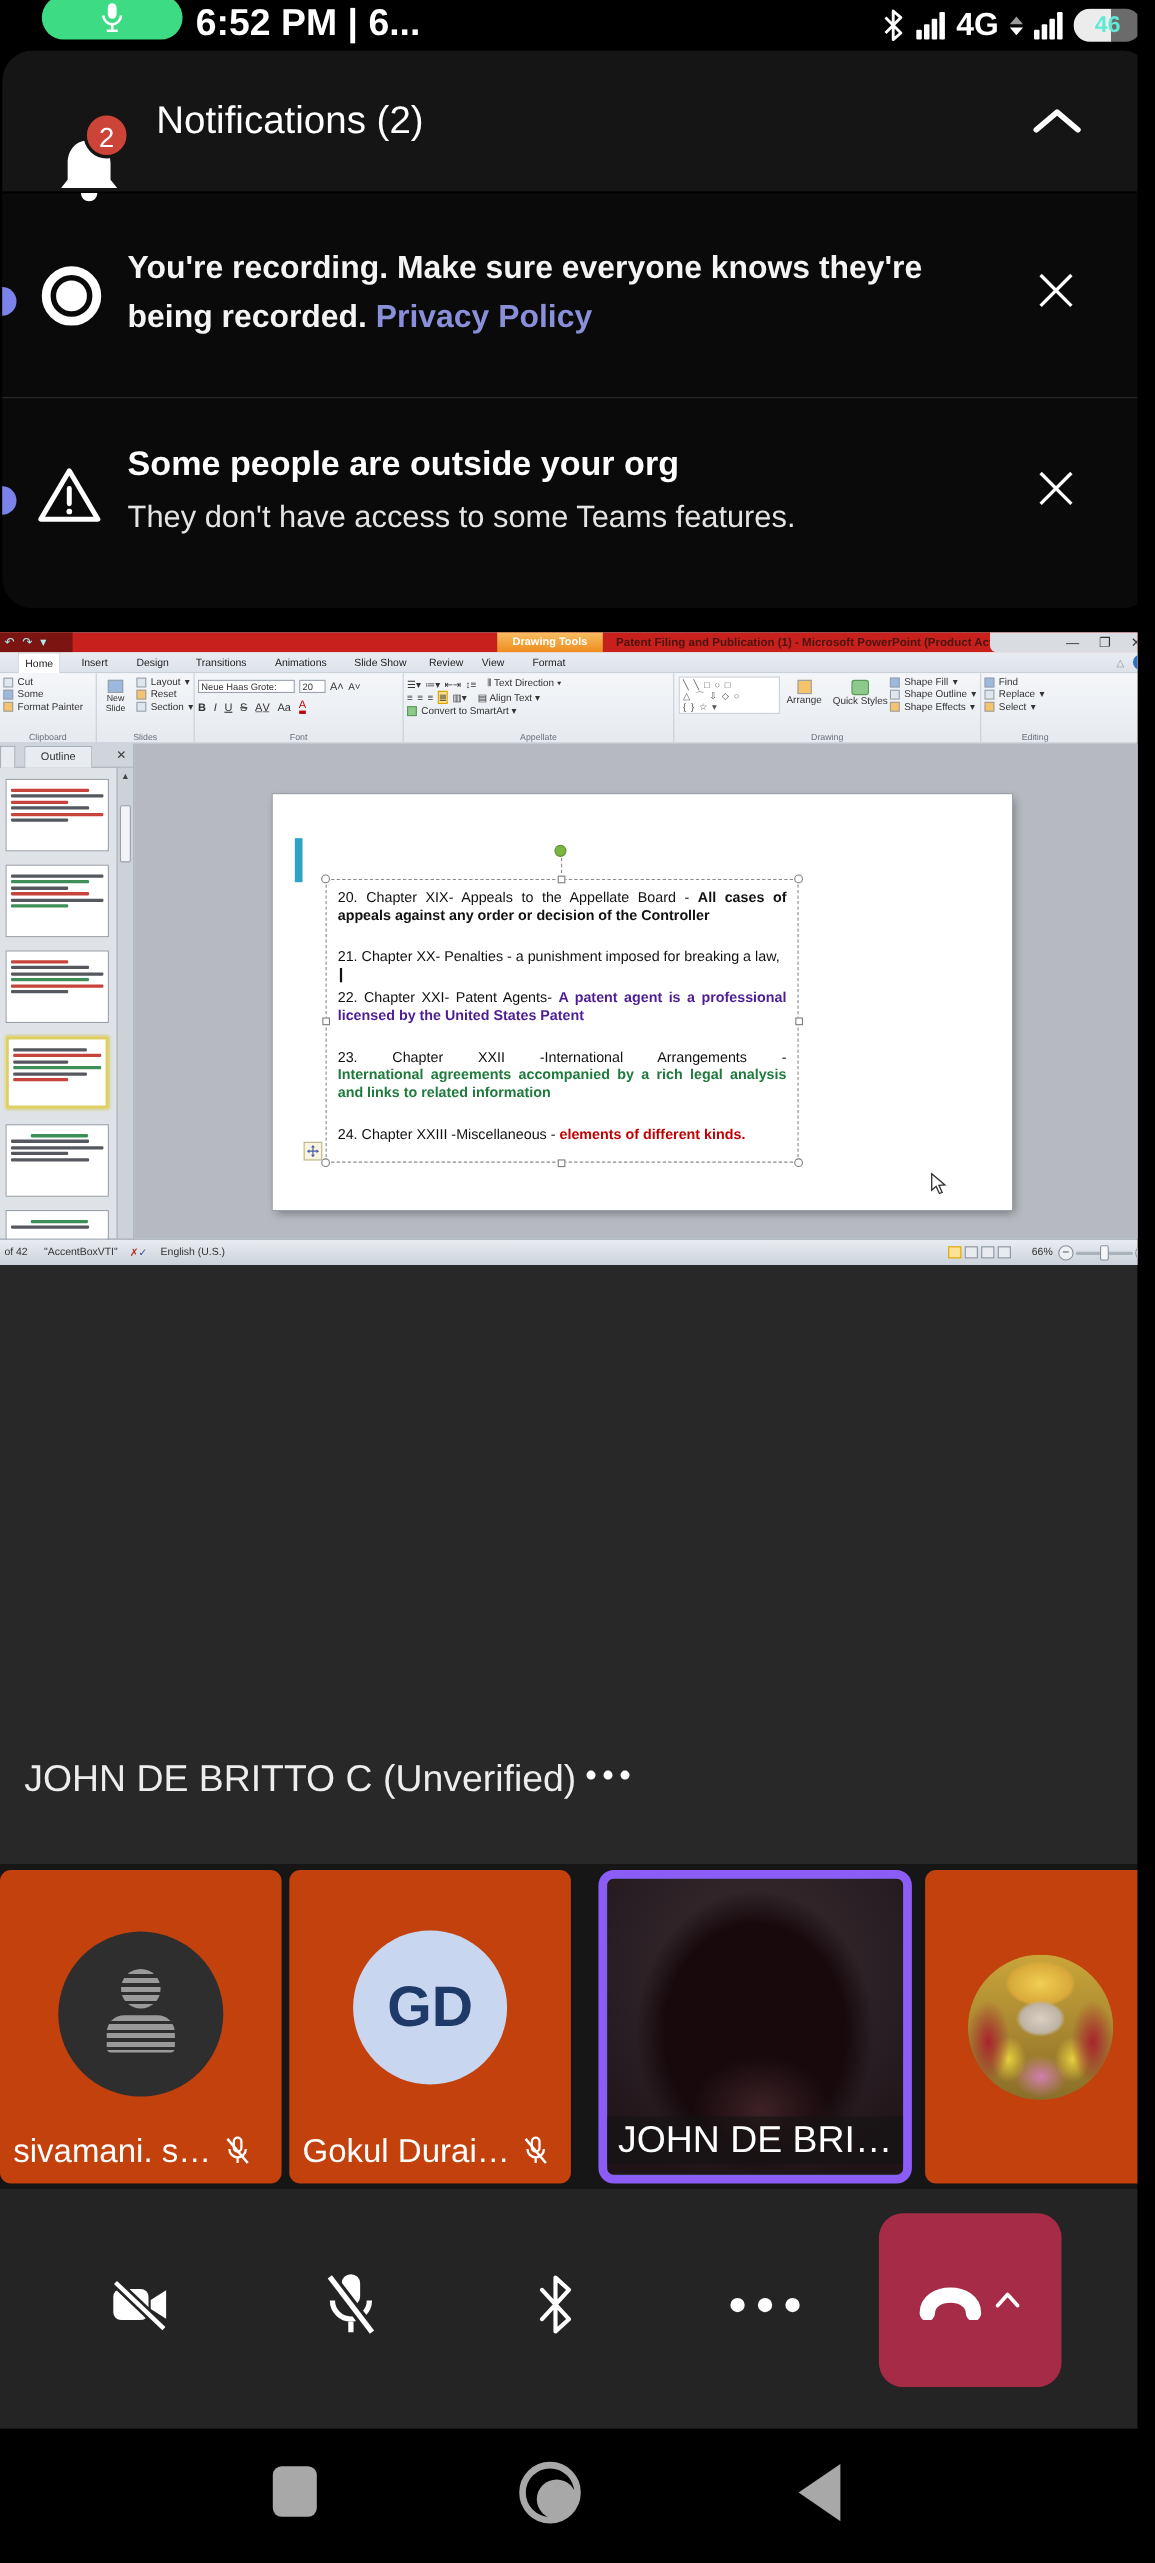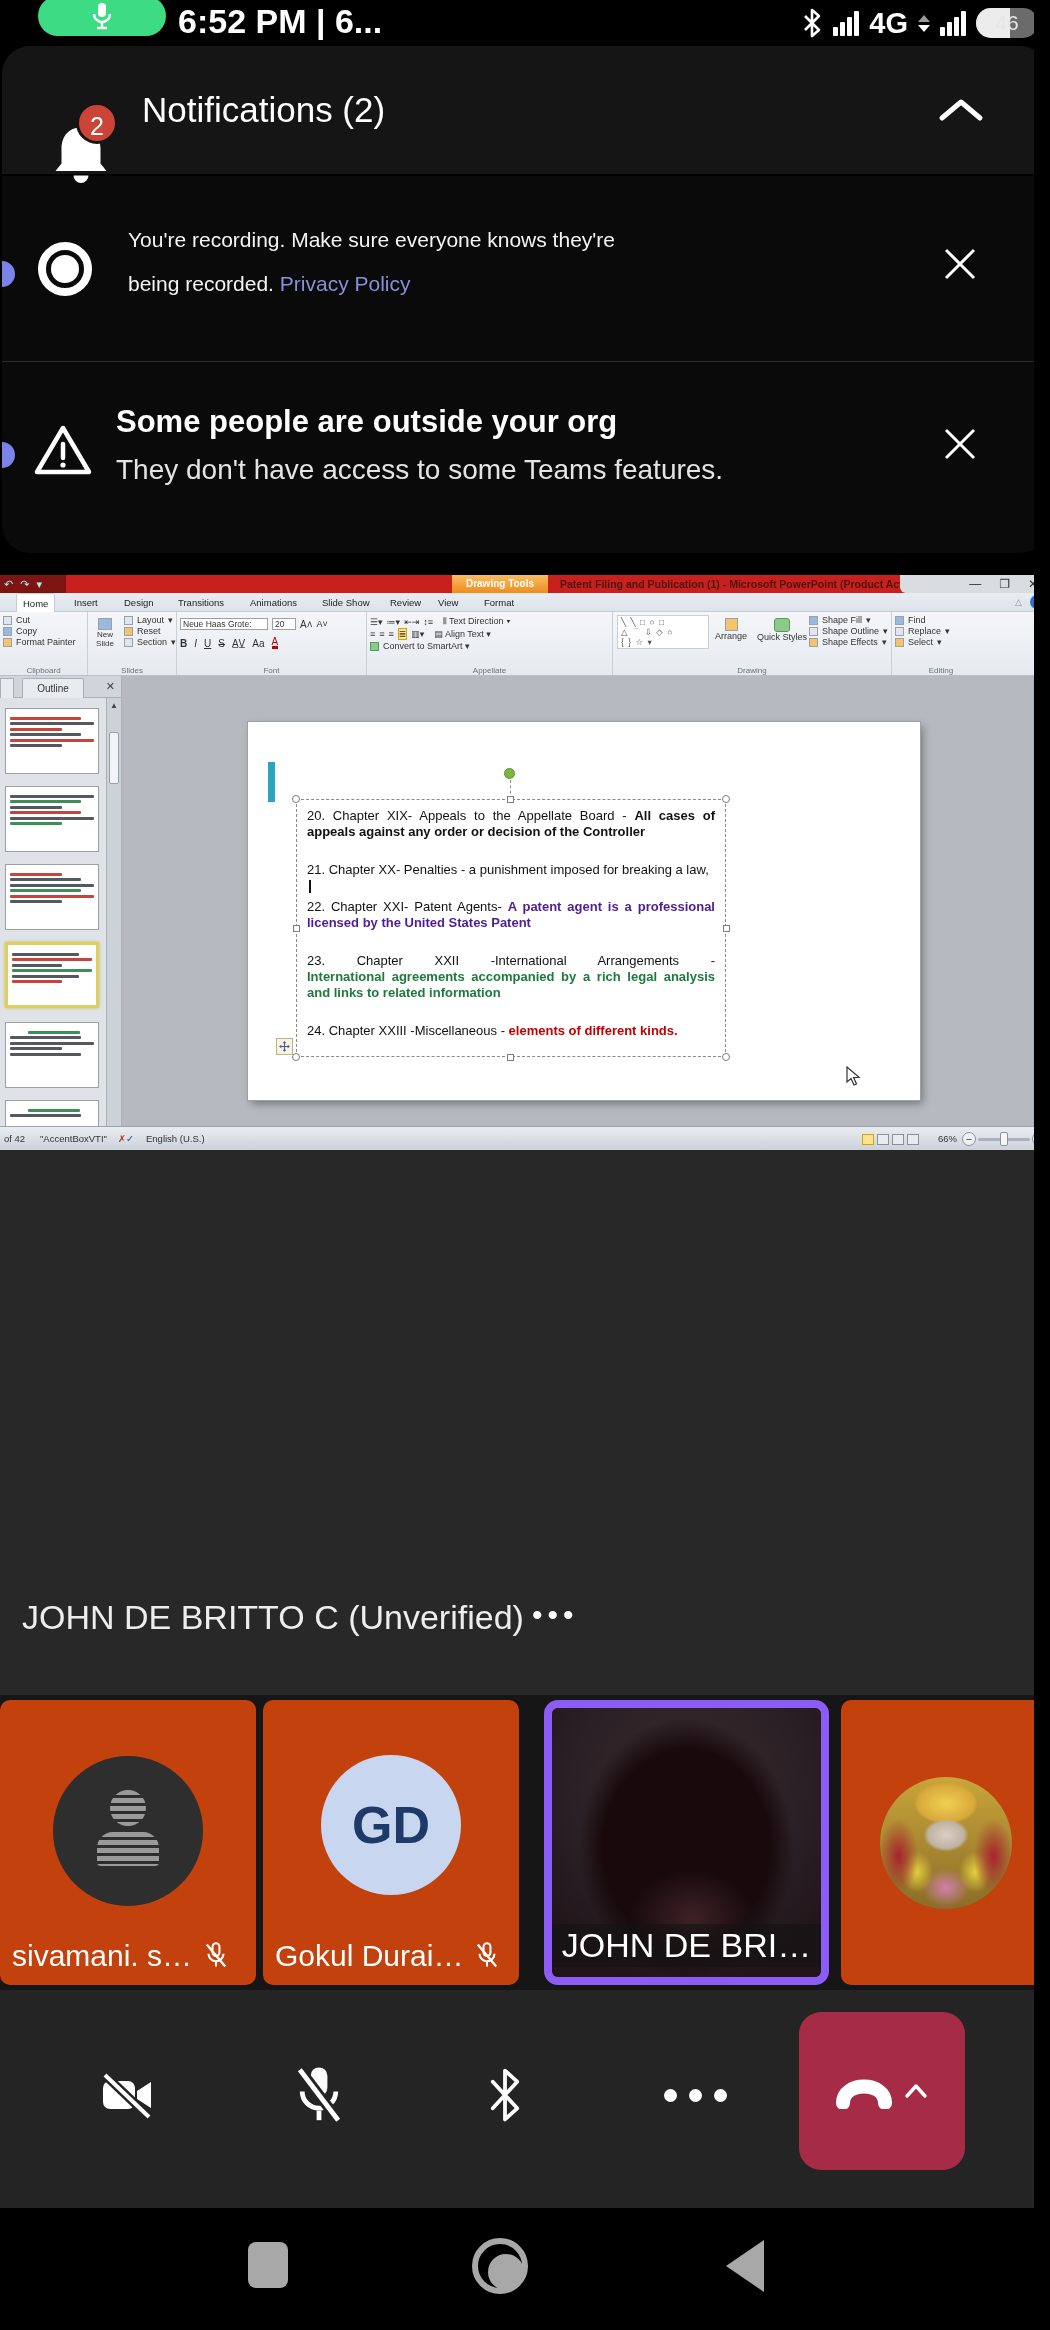--- a/index.html
+++ b/index.html
@@ -14,32 +14,32 @@
   .sb-right{position:absolute;right:12px;top:4px;height:38px;display:flex;align-items:center;gap:10px;}
   .sig{display:flex;align-items:flex-end;gap:2px;height:26px;}
   .sig i{display:block;width:5px;background:#fff;border-radius:1px;}
   .fourg{color:#fff;font-size:29px;font-weight:700;}
   .updown{display:flex;flex-direction:column;gap:3px;}
   .updown i{width:0;height:0;border-left:6px solid transparent;border-right:6px solid transparent;}
   .updown .up{border-bottom:7px solid #9a9a9a;}
   .updown .dn{border-top:7px solid #fff;}
   .battery{position:relative;width:62px;height:30px;border-radius:15px;background:#6b6b6b;overflow:hidden;}
   .battery .fill{position:absolute;left:0;top:0;bottom:0;width:34px;background:#ececec;}
-  .battery .pct{position:absolute;inset:0;display:flex;align-items:center;justify-content:center;font-size:21px;font-weight:400;color:#e5e5e5;}
+  .battery .pct{position:absolute;inset:0;display:flex;align-items:center;justify-content:center;font-size:21px;font-weight:700;color:#5eead4;}
 
   
   #notifpanel{position:absolute;top:46px;left:2px;width:1046px;height:507px;background:#0a0a0a;border-radius:28px;overflow:hidden;}
   #notifheader{position:absolute;top:0;left:0;right:0;height:130px;background:#151515;border-bottom:2px solid #000;}
   .notif-title{position:absolute;left:140px;top:44px;font-size:35px;color:#fff;}
   .chev-up{position:absolute;right:62px;top:50px;}
   .notif-card{position:absolute;left:0;right:0;}
   .purple-dot{position:absolute;left:-13px;width:26px;height:26px;border-radius:50%;}
   .rec-icon{position:absolute;left:36px;width:54px;height:54px;border:8px solid #fff;border-radius:50%;display:flex;align-items:center;justify-content:center;}
   .rec-icon i{width:28px;height:28px;background:#fff;border-radius:50%;}
-  .n-line{position:absolute;left:126px;font-size:21px;color:#f4f4f4;white-space:nowrap;}
+  .n-line{position:absolute;left:114px;font-size:29px;color:#f4f4f4;white-space:nowrap;font-weight:bold;}
   .n-title{position:absolute;left:114px;font-size:31px;font-weight:700;color:#fff;white-space:nowrap;}
   .n-sub{position:absolute;left:114px;font-size:28px;color:#e4e4e4;white-space:nowrap;}
   .xbtn{position:absolute;right:66px;width:44px;height:44px;}
   .xbtn svg{width:100%;height:100%;}
   .card-divider{position:absolute;left:0;right:0;height:1px;background:#2b2b2b;}
 
   
   #ppt{position:absolute;top:575px;left:0;width:1050px;height:575px;background:#eef1f5;font-family:"Liberation Sans",sans-serif;}
   #ppt-title{position:absolute;top:0;left:0;right:0;height:18px;background:linear-gradient(#d23a2e,#b81c14);}
   .qat{position:absolute;left:0;top:0;width:66px;height:18px;background:#7c1511;color:#aee;font-size:11px;line-height:18px;padding-left:4px;letter-spacing:2px;}
@@ -274,21 +274,21 @@
     </div>
 
     <div id="ppt-ribbon">
       <div class="rgroup" style="left:0;width:88px">
         <div class="rrow">
             <span class="ric"></span>
             <span>Cut</span>
           </div>
         <div class="rrow">
             <span class="ric blue"></span>
-            <span>Copy</span>
+            <span>Some</span>
           </div>
         <div class="rrow">
             <span class="ric orange"></span>
             <span>Format Painter</span>
           </div>
         <div class="rglabel">Clipboard</div>
       </div>
       <div class="rgroup" style="left:88px;width:89px">
         <div style="position:absolute;left:4px;top:6px;width:26px;text-align:center">
           <span class="ric blue" style="width:14px;height:12px;display:inline-block"></span>

